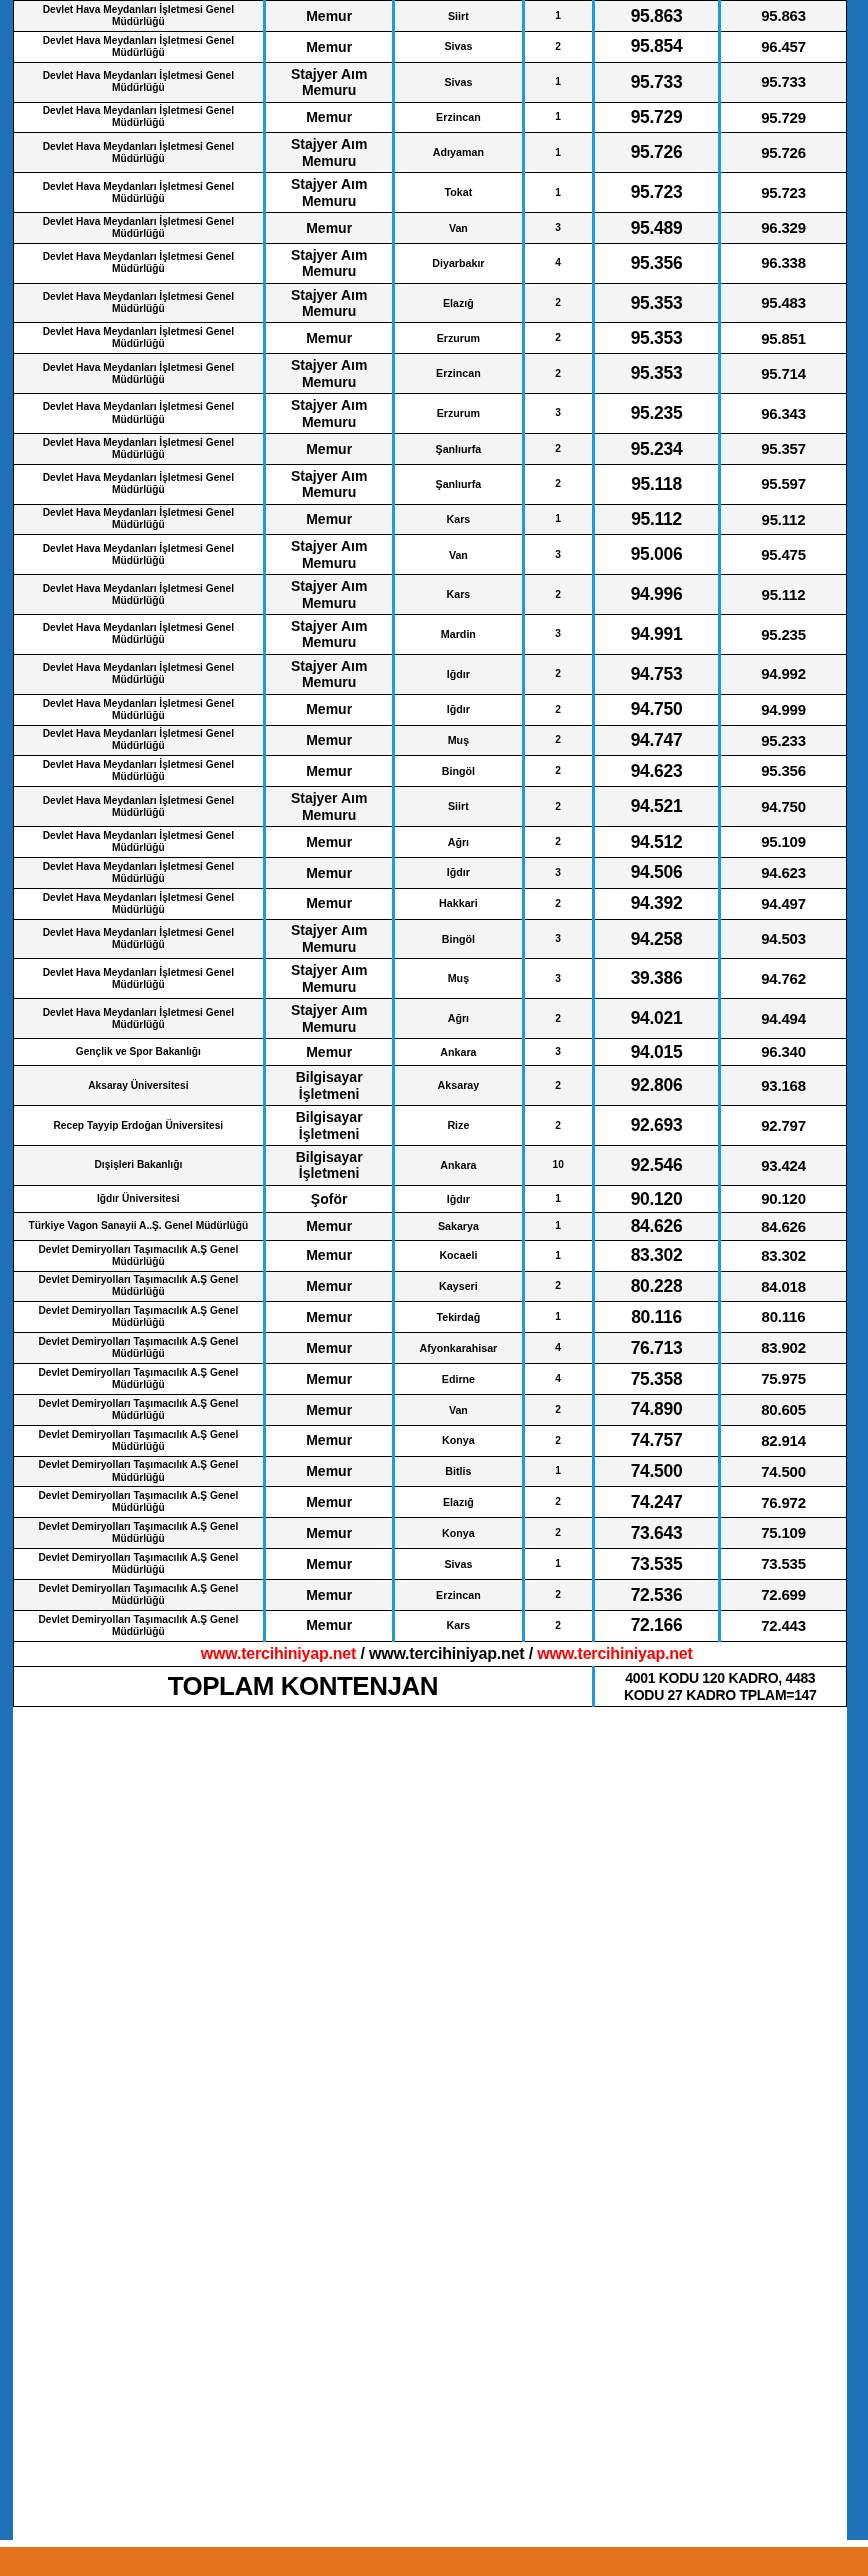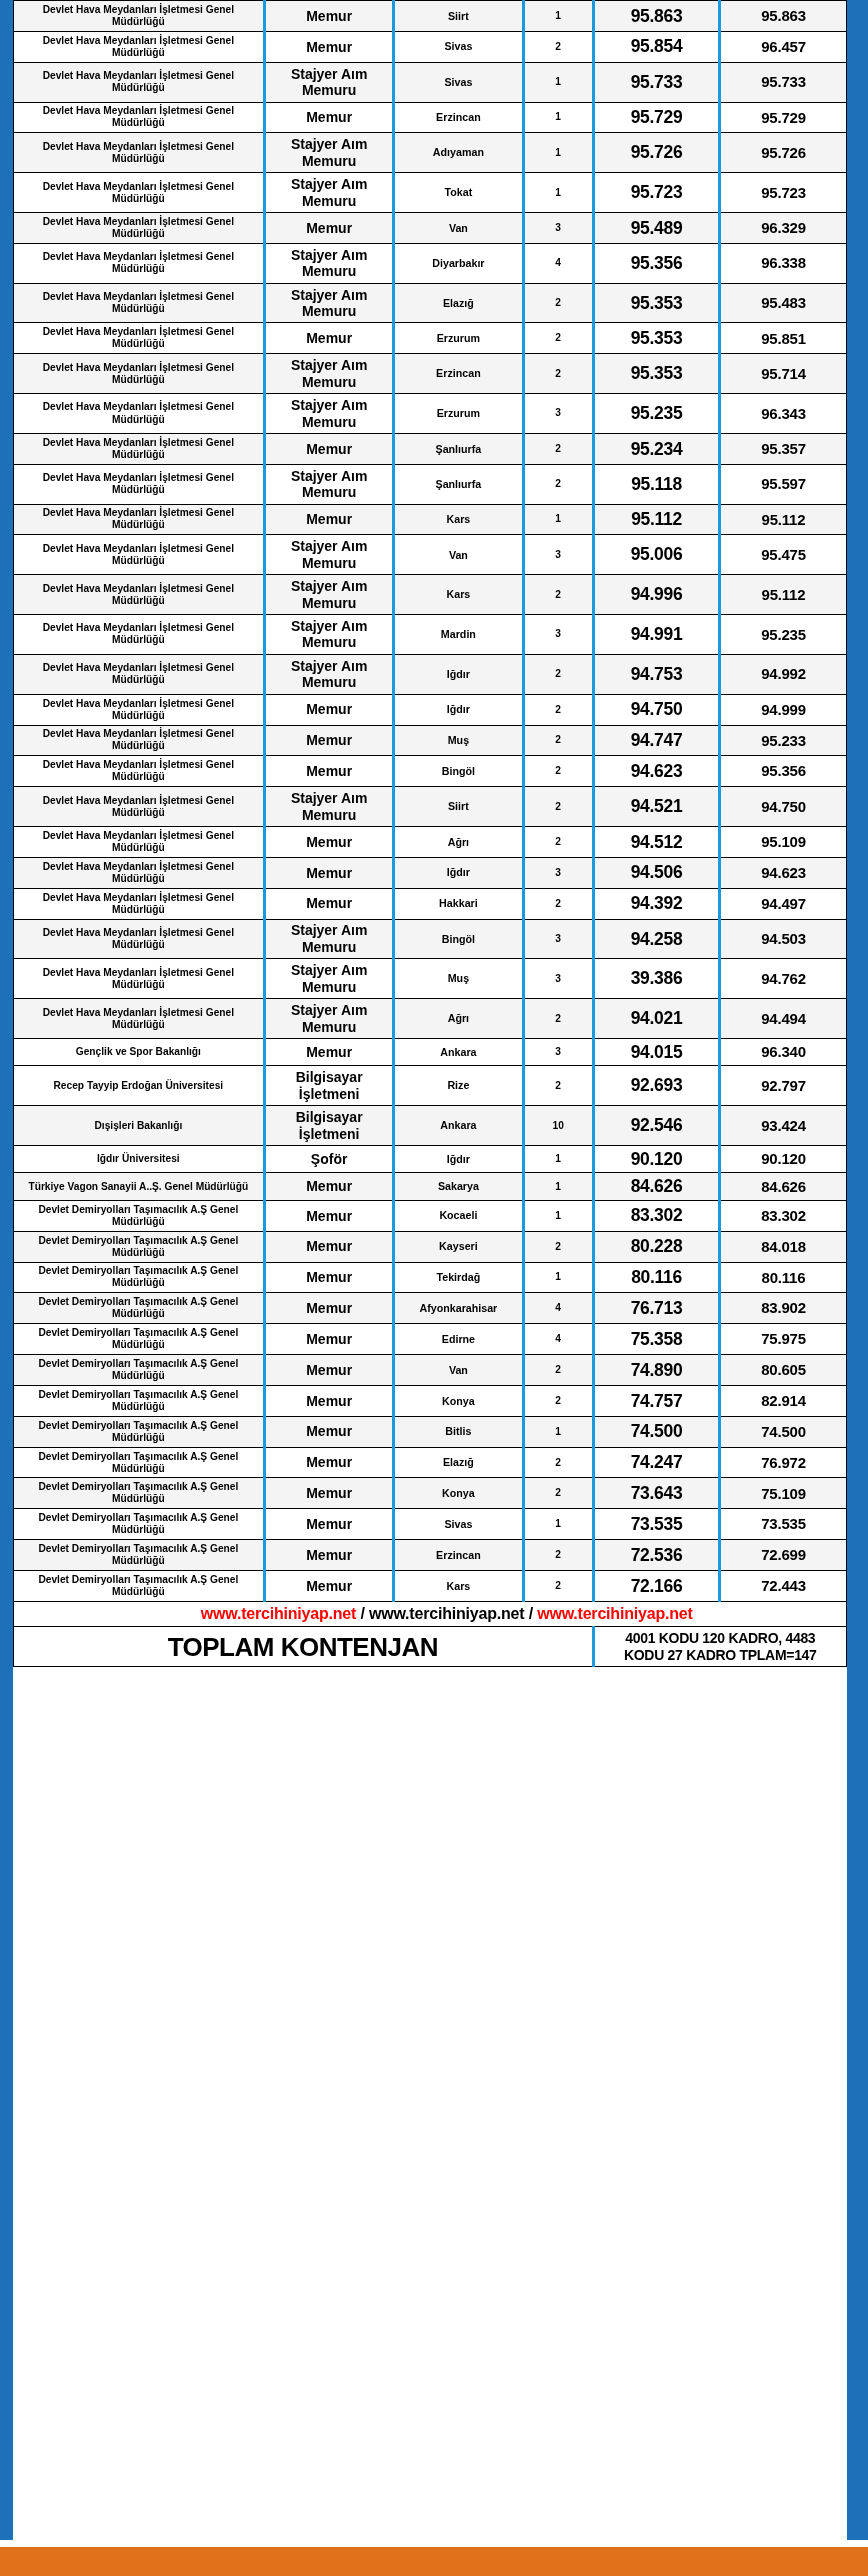--- a/index.html
+++ b/index.html
@@ -381,20 +381,28 @@
             <td class="c-min sep">94.021</td>
             <td class="c-max last">94.494</td>
           </tr>
           <tr>
             <td class="c-org sep firstcell">Gençlik ve Spor Bakanlığı</td>
             <td class="c-title sep">Memur</td>
             <td class="c-city sep">Ankara</td>
             <td class="c-qty sep">3</td>
             <td class="c-min sep">94.015</td>
             <td class="c-max last">96.340</td>
+          </tr>
+          <tr class="alt">
+            <td class="c-org sep firstcell">Aksaray Üniversitesi</td>
+            <td class="c-title sep">Bilgisayar İşletmeni</td>
+            <td class="c-city sep">Aksaray</td>
+            <td class="c-qty sep">2</td>
+            <td class="c-min sep">92.806</td>
+            <td class="c-max last">93.168</td>
           </tr>
           <tr>
             <td class="c-org sep firstcell">Recep Tayyip Erdoğan Üniversitesi</td>
             <td class="c-title sep">Bilgisayar İşletmeni</td>
             <td class="c-city sep">Rize</td>
             <td class="c-qty sep">2</td>
             <td class="c-min sep">92.693</td>
             <td class="c-max last">92.797</td>
           </tr>
           <tr class="alt">

